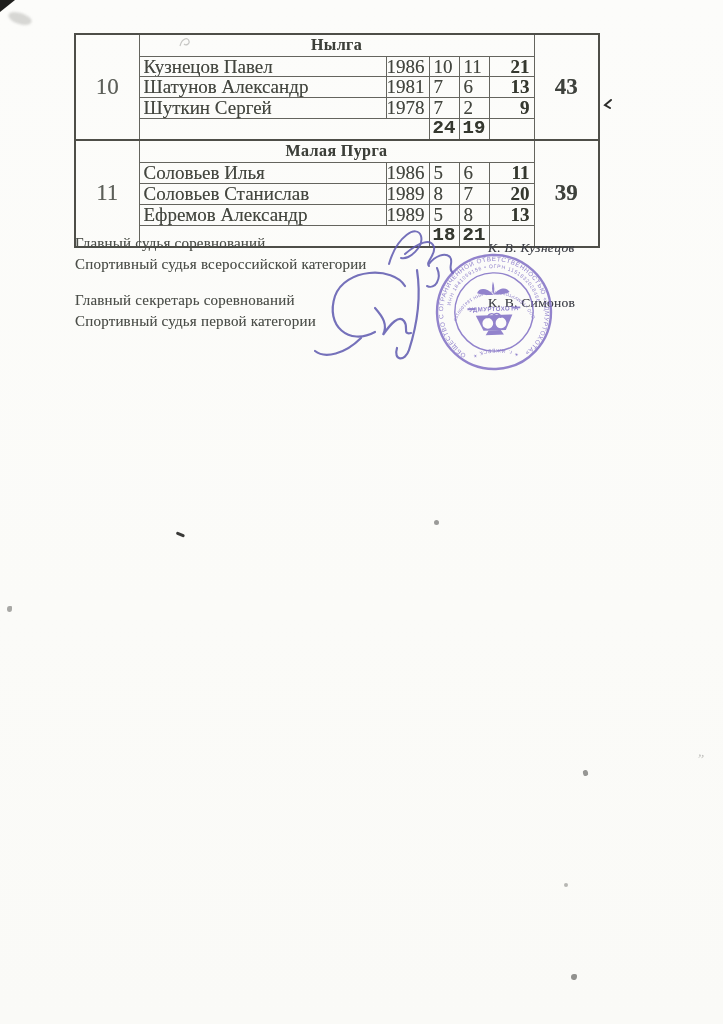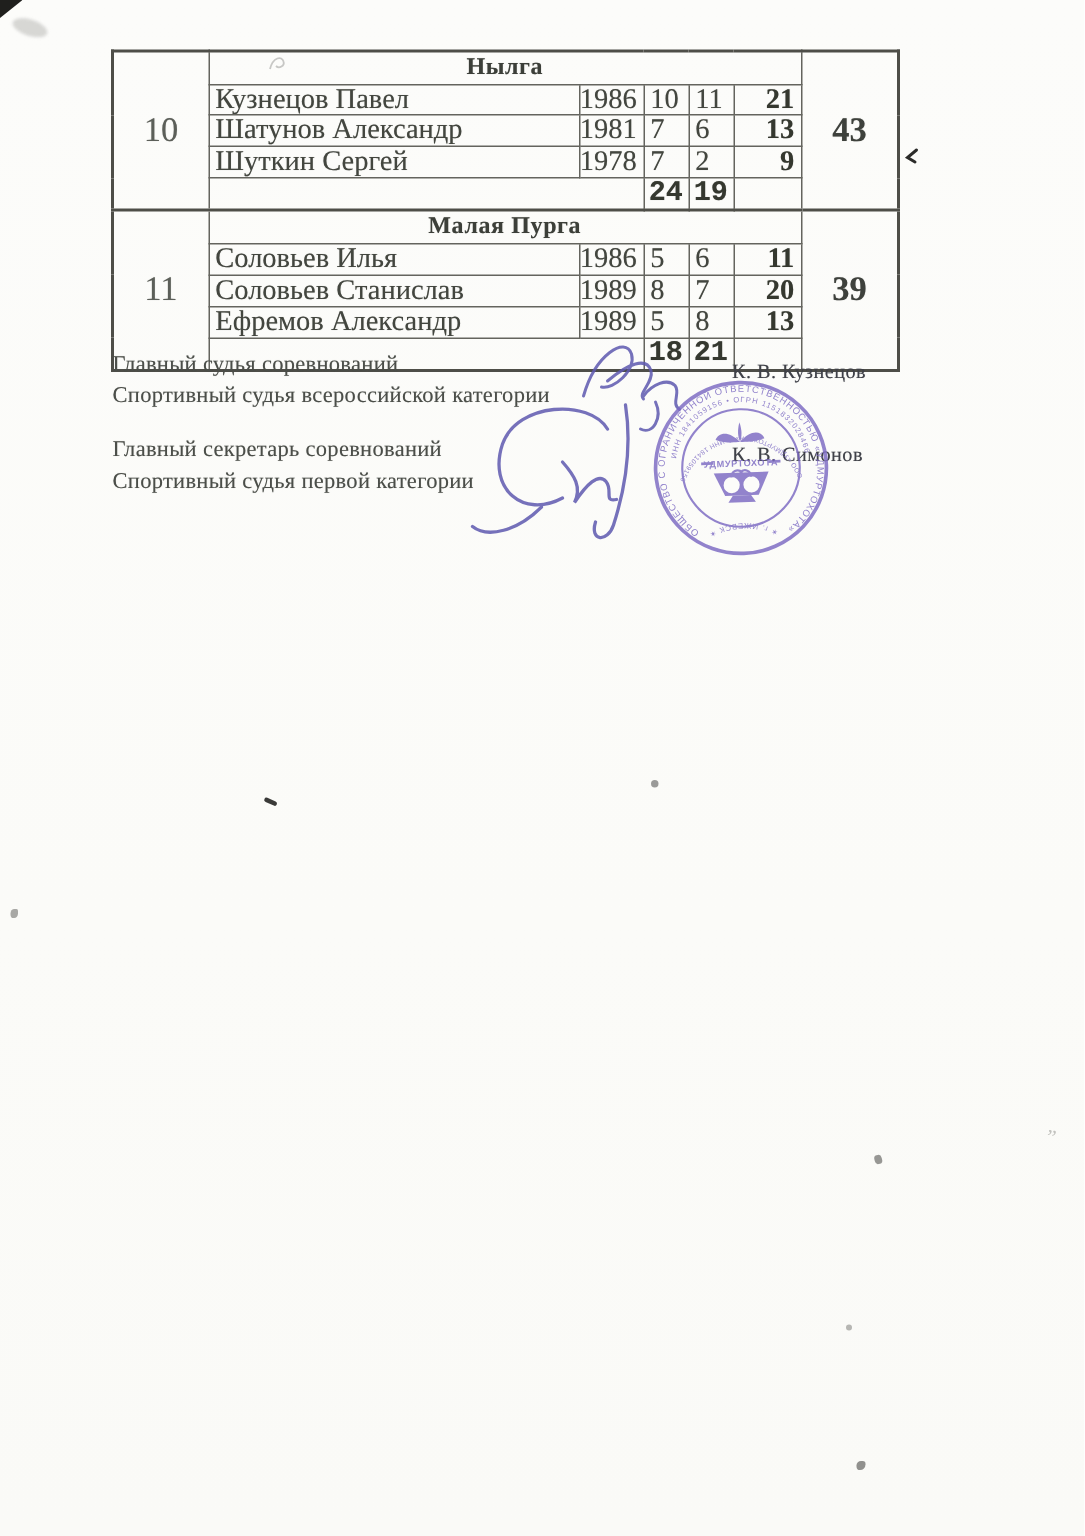--- a/index.html
+++ b/index.html
@@ -139,21 +139,21 @@
         <td></td>
       </tr>
     </tbody>
   </table>
 
   <div class="sig-label" style="top:256px;">Спортивный судья всероссийской категории</div>
   <div class="sig-label" style="top:235px;">Главный судья соревнований</div>
   <div class="sig-label" style="top:292px;">Главный секретарь соревнований</div>
   <div class="sig-label" style="top:313px;">Спортивный судья первой категории</div>
 
-  <div class="sig-name" style="left:488px;top:240px;">К. В. Кузнецов</div>
+  <div class="sig-name" style="left:488px;top:240px;font-style:italic;">К. В. Кузнецов</div>
   <div class="sig-name" style="left:488px;top:295px;">К. В. Симонов</div>
 
   <svg class="sig-svg" style="left:375px;top:216px;" width="100" height="80" viewBox="0 0 100 80">
     <g fill="none" stroke="#5e59b0" stroke-width="2" stroke-linecap="round" opacity="0.85">
       <path d="M14,48 C22,20 42,8 46,20 C49,31 34,44 26,42"></path>
       <path d="M30,38 C44,26 56,22 59,31 C61,39 50,46 54,50"></path>
       <path d="M54,48 C60,40 70,36 75,41 C79,46 72,53 78,57"></path>
       <path d="M62,52 C67,63 60,74 52,70"></path>
     </g>
   </svg>

